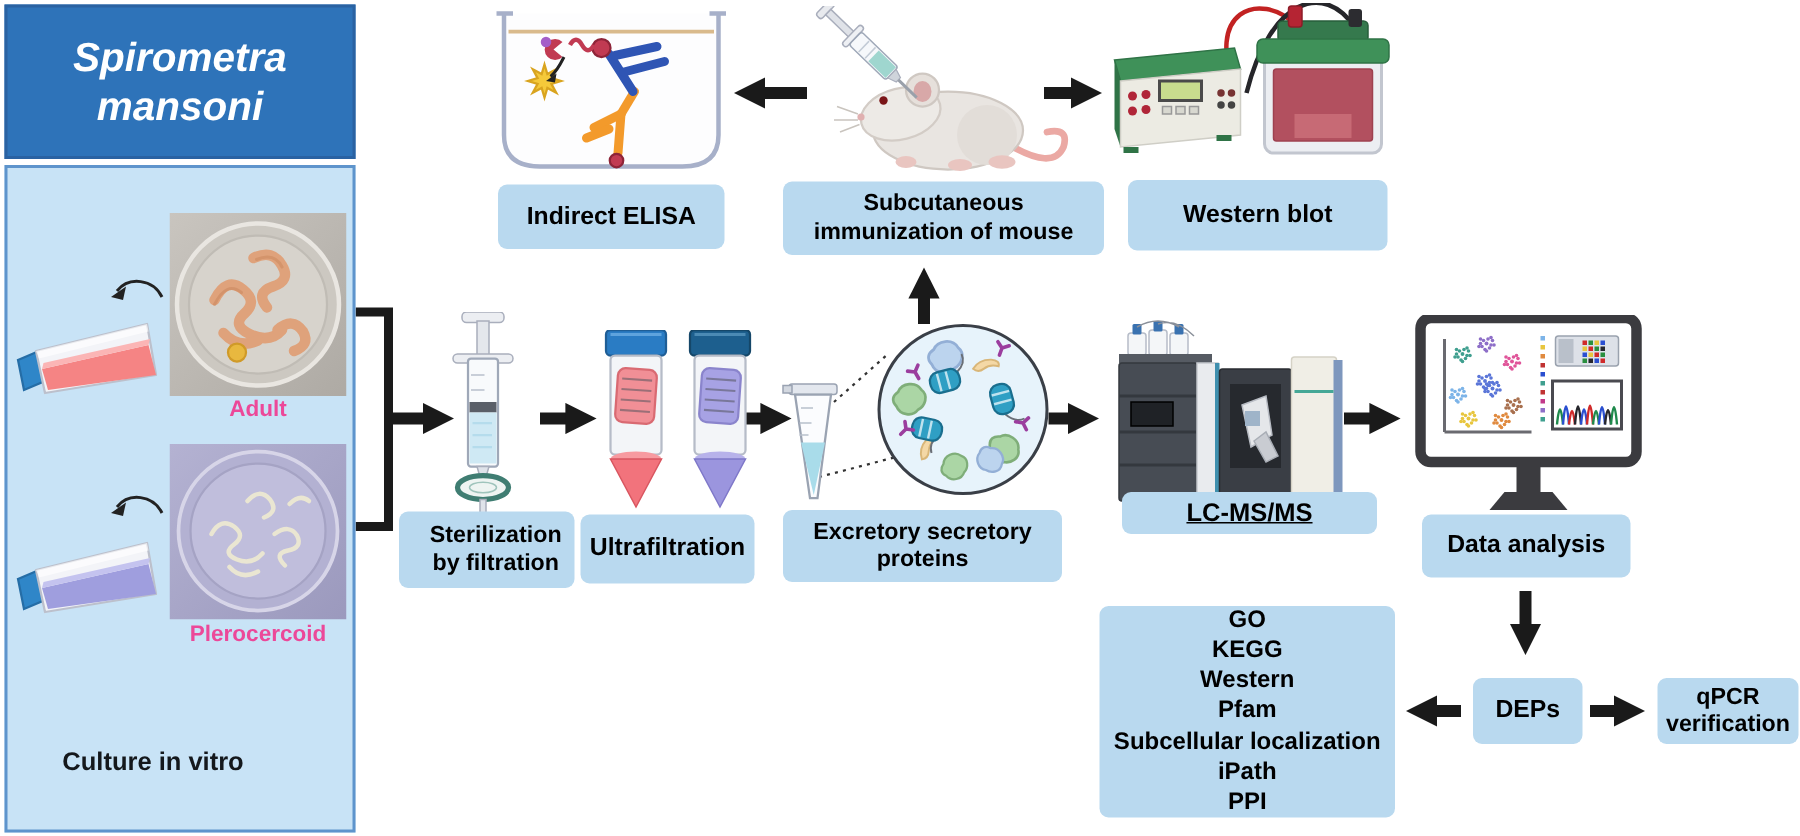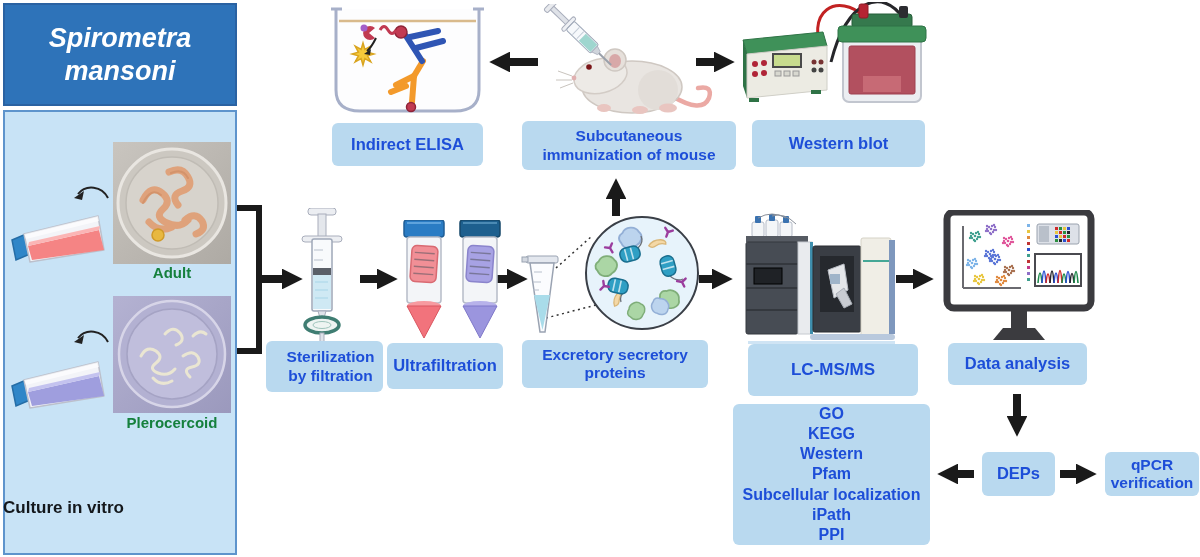--- a/index.html
+++ b/index.html
@@ -1,31 +1,31 @@
 <!DOCTYPE html>
 <html><head>
 <meta charset="utf-8">
 <style>
   html,body{margin:0;padding:0;background:#fff;}
   .canvas{position:relative;width:1200px;height:557px;background:#ffffff;
           font-family:"Liberation Sans",sans-serif;overflow:hidden;}
   .abs{position:absolute;}
   .lbl{position:absolute;background:#b9d9ef;border-radius:6px;display:flex;
        align-items:center;justify-content:center;text-align:center;
-       font-weight:bold;color:#1d4ed8;font-size:15.5px;line-height:1.18;
+       font-weight:bold;color:#000000;font-size:15.5px;line-height:1.18;
        white-space:pre-line;}
   .side-header{position:absolute;left:3px;top:3px;width:230px;height:99px;
        background:#2e73b9;border:2px solid #2a62a2;color:#ffffff;font-weight:bold;
        font-style:italic;font-size:27px;line-height:1.22;display:flex;align-items:center;
        justify-content:center;text-align:center;white-space:pre-line;}
   .side-body{position:absolute;left:3px;top:110px;width:230px;height:441px;
        background:#c8e3f6;border:2px solid #5e94cc;}
-  .photo-label{position:absolute;font-weight:bold;font-size:15px;color:#15803d;
+  .photo-label{position:absolute;font-weight:bold;font-size:15px;color:#ec4899;
        text-align:center;}
-  .culture{position:absolute;left:3px;top:498px;width:198px;text-align:left;
+  .culture{position:absolute;left:3px;top:498px;width:198px;text-align:center;
        font-weight:bold;font-size:17px;color:#14181c;}
   .go-box{flex-direction:column;font-size:16px;line-height:1.26;text-align:center;}
   svg{display:block;}
 </style>
 </head>
 <body>
 
 <div class="canvas">
 
   <svg class="abs" width="1200" height="557" style="left:0;top:0">
@@ -315,21 +315,21 @@
     <rect x="80" y="44" width="34" height="56" fill="#26292e"></rect>
     <polygon points="88,58 104,52 108,78 94,86" fill="#e5e7ea" stroke="#b8bcc4"></polygon>
     <rect x="90" y="62" width="10" height="10" fill="#9fb4c9"></rect>
     <polygon points="96,82 104,76 112,92 104,96" fill="#c9ccd2" stroke="#a9aeb6"></polygon>
     <rect x="121" y="26" width="30" height="98" rx="2" fill="#f0eee6" stroke="#d5d2c6"></rect>
     <rect x="149" y="28" width="6" height="94" fill="#7e97bd"></rect>
     <rect x="123" y="48" width="26" height="2" fill="#45a796"></rect>
     <rect x="70" y="122" width="85" height="6" rx="3" fill="#b9c9dd"></rect>
     <rect x="8" y="129" width="147" height="3" fill="#cfe4f4"></rect>
   </svg>
-  <div class="lbl" style="left:748px;top:344px;width:170px;height:52px;font-size:17px;">LC-MS/MS</div>
+  <div class="lbl" style="left:748px;top:328px;width:170px;height:28px;font-size:17px;text-decoration:underline;">LC-MS/MS</div>
 
   <svg class="abs" style="left:943px;top:210px" width="152" height="138" viewBox="0 0 152 138">
     <defs>
       <g id="cl">
         <circle r="1.3" cx="0" cy="0"></circle>
           <circle r="1.2" cx="3" cy="1"></circle>
           <circle r="1.2" cx="-3" cy="2"></circle>
         <circle r="1.2" cx="1" cy="-3"></circle>
           <circle r="1.2" cx="-2" cy="-2"></circle>
           <circle r="1.2" cx="4" cy="-2"></circle>

